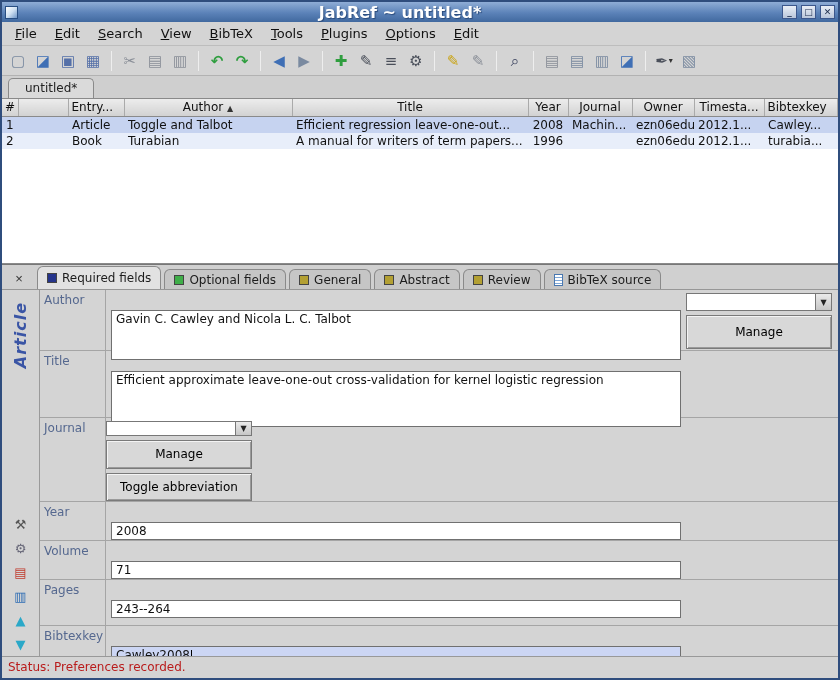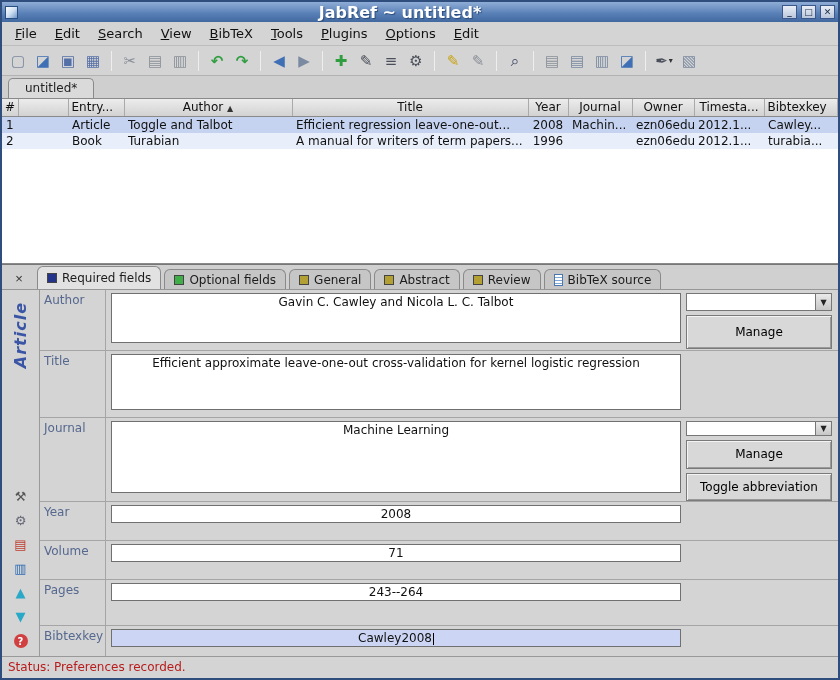--- a/index.html
+++ b/index.html
@@ -74,21 +74,21 @@
   .eside { width:38px; flex:0 0 38px; border-right:1px solid #9a9a9a; display:flex; flex-direction:column; align-items:center; }
   .etype { writing-mode:vertical-rl; transform:rotate(180deg); font-size:16px; font-weight:bold; font-style:italic; color:#3a55a5; margin-top:12px; letter-spacing:1px; }
   .spacer { flex:1; }
   .sideicons { display:flex; flex-direction:column; align-items:center; gap:11px; margin-bottom:8px; }
   .sicon { font-size:13px; line-height:13px; }
   .si-tools{color:#555} .si-gear{color:#667} .si-pdf{color:#c0392b} .si-doc{color:#2e6db4} .si-arrow{color:#2aa8c8}
   .help { width:14px; height:14px; border-radius:50%; background:#d04040; color:#fff; font-weight:bold; font-size:10px; display:flex; align-items:center; justify-content:center; }
   .fields { flex:1 1 auto; display:flex; flex-direction:column; background:#d4d4d4; }
   .frow { display:flex; border-bottom:1px solid #a5a5a5; }
   .flabel { width:66px; flex:0 0 66px; padding:3px 4px 0; font-size:12px; color:#55688f; border-right:1px solid #a5a5a5; }
-  .fmain { flex:1 1 auto; padding:3px 5px;text-align:center; }
+  .fmain { flex:1 1 auto; padding:20px 5px; }
   .fbox { background:#fff; border:1px solid #707070; font-size:12px; padding:1px 4px; color:#111; overflow:hidden; }
   .fbox.focus { background:#ccd6f4; }
   .caret { display:inline-block; width:1px; height:12px; background:#000; vertical-align:middle; margin-left:1px; }
   .fside { width:152px; flex:0 0 152px; padding:3px 6px 0 0; display:flex; flex-direction:column; gap:4px; }
   .combo { display:flex; height:18px; border:1px solid #777; background:#fff; }
   .combo-sel { flex:1; }
   .combo-btn { width:16px; background:linear-gradient(#eaeaea,#c6c6c6); border-left:1px solid #777; font-size:8px; display:flex; align-items:center; justify-content:center; color:#222; }
   .btn {
     height:34px; background:#d8d8d8; border:1px solid #7a7a7a;
     box-shadow:inset 1px 1px 0 #f4f4f4, inset -1px -1px 0 #9a9a9a;
@@ -285,23 +285,20 @@
         <div class="frow" style="height:67px">
           <div class="flabel">Title</div>
           <div class="fmain">
             <div class="fbox" style="height:56px"><span>Efficient approximate leave-one-out cross-validation for kernel logistic regression</span></div>
           </div>
           <div class="fside"></div>
         </div>
 
         <div class="frow" style="height:84px">
           <div class="flabel">Journal</div>
-          <div class="fmain">
-            <div class="fbox" style="height:72px"><span>Machine Learning</span></div>
-          </div>
           <div class="fside">
             <div class="combo">
               <span class="combo-sel"></span>
               <span class="combo-btn">▼</span>
             </div>
             <button class="btn">Manage</button>
             <button class="btn">Toggle abbreviation</button>
           </div>
         </div>
 

